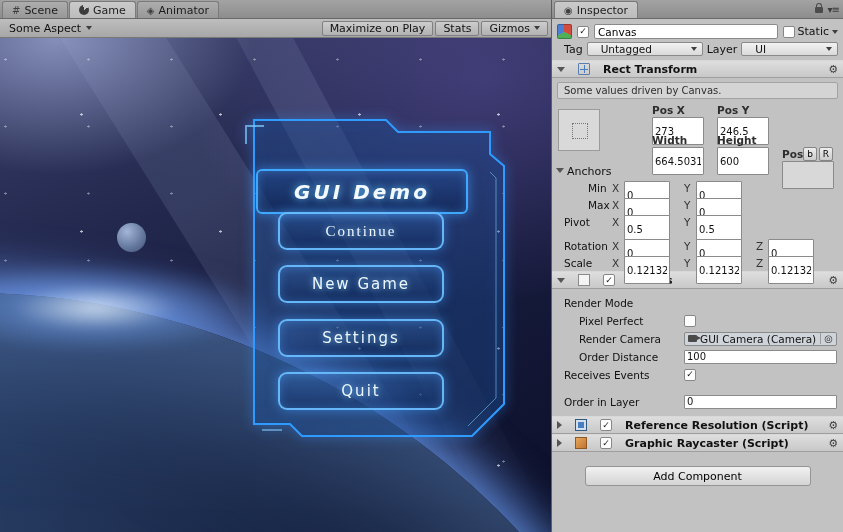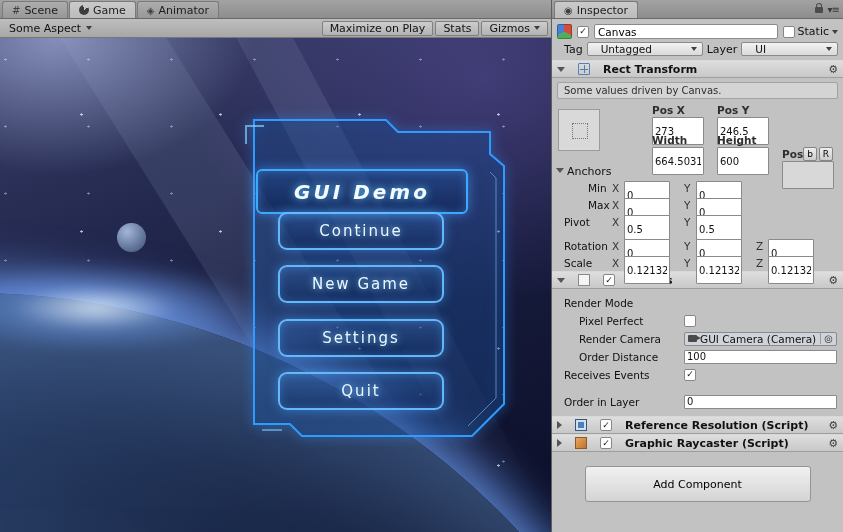--- a/index.html
+++ b/index.html
@@ -49,21 +49,21 @@
   .menu-title { position:absolute; left:18px; top:22px; width:212px; height:45px; border:2px solid #3fa9ff; border-radius:6px;
     background:linear-gradient(rgba(35,85,160,.35), rgba(8,30,75,.5));
     box-shadow:0 0 12px rgba(70,160,255,.6), inset 0 0 10px rgba(80,170,255,.35);
     display:flex; align-items:center; justify-content:center;
     color:#f2f9ff; font-size:20px; font-weight:bold; font-style:italic; letter-spacing:3px; text-shadow:0 0 9px #5fc2ff;margin-top:37px; }
   .menu-btn { position:absolute; left:40px; width:166px; height:38px; border:2px solid rgba(105,190,255,.95); border-radius:9px;
     background:linear-gradient(rgba(60,120,200,.3), rgba(15,40,90,.5));
     box-shadow:0 0 12px rgba(70,160,255,.55), inset 0 0 10px rgba(80,170,255,.35);
     display:flex; align-items:center; justify-content:center;
     color:#ecf7ff; font-size:15px; letter-spacing:2px; text-shadow:0 0 7px rgba(125,205,255,.95); cursor:pointer; }
-  .mb0 { top:102px; } .mb1 { top:155px; } .mb2 { top:209px; } .mb3 { top:262px; }
+  .mb0 { top:102px;font-family:Liberation Serif, serif; } .mb1 { top:155px; } .mb2 { top:209px; } .mb3 { top:262px; }
 
   
   .inspector { width:291px; display:flex; flex-direction:column; background:#c2c2c2; }
   .insp-tabbar { height:19px; background:linear-gradient(#a3a3a3,#8d8d8d); border-bottom:1px solid #696969; display:flex; align-items:flex-end; padding:0 4px 0 2px; flex:none; }
   .insp-right { margin-left:auto; display:flex; align-items:center; gap:5px; padding-bottom:3px; }
   .lock { width:8px; height:6px; background:#4c4c4c; border-radius:1px; position:relative; }
   .lock::before { content:""; position:absolute; left:1px; top:-4px; width:4px; height:4px; border:1.5px solid #4c4c4c; border-bottom:none; border-radius:3px 3px 0 0; }
   .menu-glyph { font-size:10px; color:#3c3c3c; letter-spacing:-1px; }
 
   .insp-body { flex:1; padding-top:2px; overflow:hidden; }
@@ -121,21 +121,21 @@
   .prop-ctrl { position:absolute; left:132px; right:6px; top:1px; height:15px; display:flex; align-items:center; }
   .prop-ctrl .popup { flex:1; }
   .txtfld { flex:1; height:14px; }
   .objfld { flex:1; height:14px; background:#cfd4da; border:1px solid #8a8a8a; border-radius:2px; display:flex; align-items:center; gap:3px; padding:0 3px; font-size:10.5px; white-space:nowrap; overflow:hidden; }
   .objfld .picker { margin-left:auto; font-size:10px; color:#333; border-left:1px solid #9a9a9a; padding-left:3px; }
   .camera-icon { width:9px; height:7px; background:#4a4a4a; border-radius:1px; position:relative; flex:none; }
   .camera-icon::after { content:""; position:absolute; right:-4px; top:1px; border-top:2.5px solid transparent; border-bottom:2.5px solid transparent; border-left:4px solid #4a4a4a; }
   .gap9 { height:9px; } .gap5 { height:5px; }
 
   .add-wrap { display:flex; justify-content:center; padding-top:14px; }
-  .add-btn { width:226px; height:36px; border:1px solid #949494; border-radius:3px; background:linear-gradient(#f1f1f1,#d4d4d4); font:11px "DejaVu Sans",sans-serif; }
+  .add-btn { width:226px; height:20px; border:1px solid #949494; border-radius:3px; background:linear-gradient(#f1f1f1,#d4d4d4); font:11px "DejaVu Sans",sans-serif; }
 </style>
 </head>
 <body>
 
 <div class="root">
 
   <div class="left">
     <div class="tabbar">
       <div class="tab">
         <span class="tab-ico">#</span>

